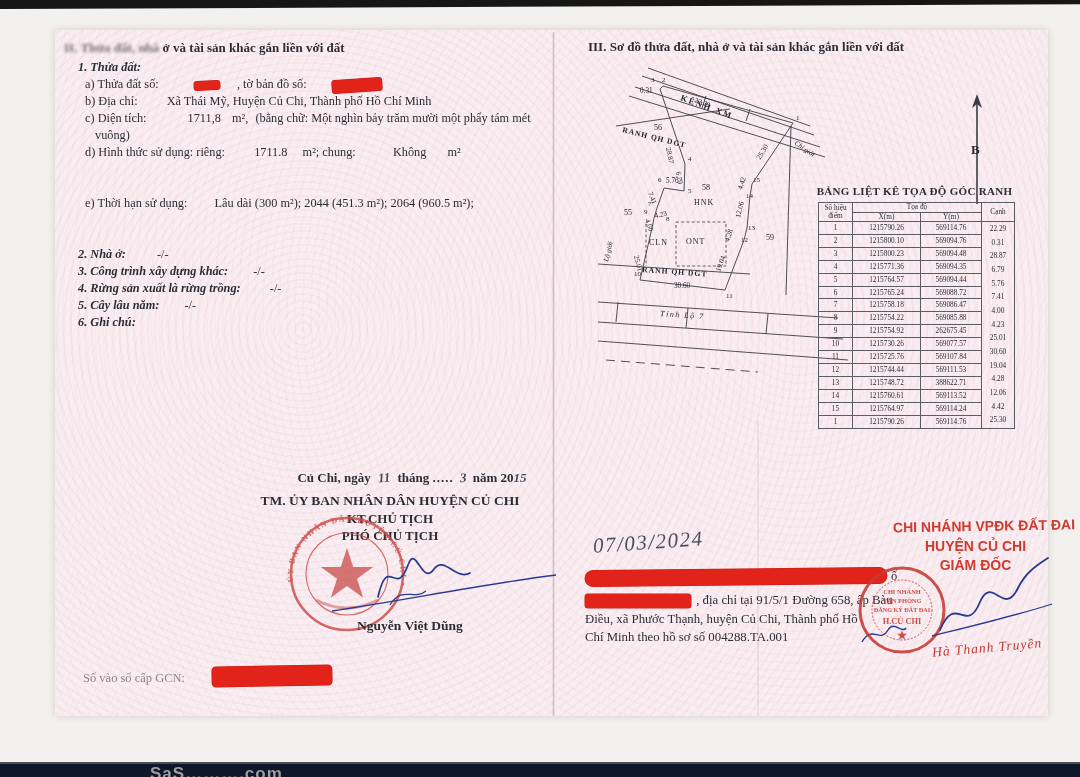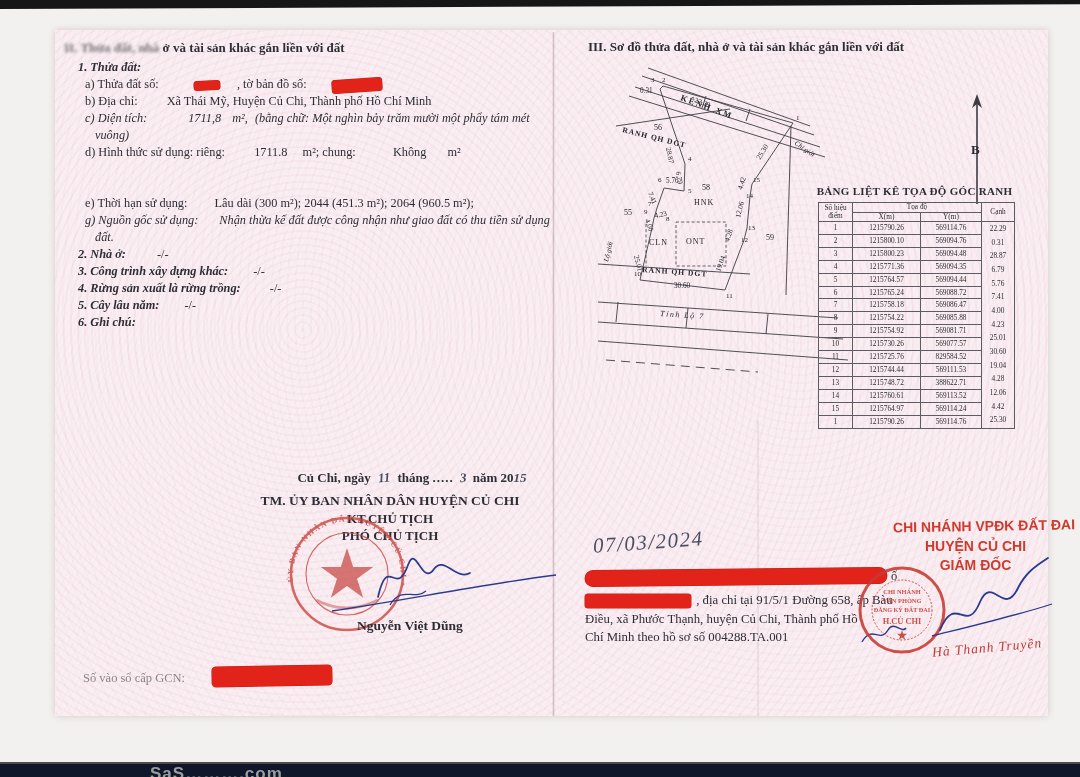--- a/index.html
+++ b/index.html
@@ -18,21 +18,21 @@
   .fold{position:absolute;top:32px;left:552px;width:3px;height:684px;
     background:linear-gradient(90deg,rgba(120,80,95,0),rgba(120,80,95,.28),rgba(120,80,95,0));}
   .crease{position:absolute;top:420px;left:757px;width:2px;height:296px;
     background:linear-gradient(90deg,rgba(120,80,95,0),rgba(120,80,95,.18),rgba(120,80,95,0));}
   .t{position:absolute;white-space:nowrap;}
   .p{position:absolute;white-space:normal;}
   .b{font-weight:bold;}
   .i{font-style:italic;}
   .smudge{filter:blur(1.6px);opacity:.65;}
   .body-line{font-size:12.3px;line-height:17px;}
-  .hang{padding-left:10px;text-indent:-10px;font-style:italic;}
+  .hang{padding-left:10px;text-indent:-10px;}
   .redact{display:inline-block;background:#e2231a;border-radius:3px;vertical-align:middle;box-shadow:0 0 0 .5px #c81c14;}
   .hw{font-style:italic;color:#474d62;}
   .stamp-red{color:#cf3a2e;font-family:"Liberation Sans",sans-serif;font-weight:bold;}
   table.coord{border-collapse:collapse;table-layout:fixed;font-size:7.3px;}
   table.coord th,table.coord td{border:1px solid #5c5c64;padding:0;text-align:center;font-weight:normal;}
   table.coord th{font-size:7.3px;line-height:8.5px;}
   table.coord td{height:11.9px;line-height:11.9px;}
   td.edge-cell{position:relative;border-top:1px solid #5c5c64;}
   #edge-col{position:absolute;inset:0;display:flex;flex-direction:column;justify-content:space-around;}
   .edge-val{font-size:7.3px;line-height:8px;text-align:center;}
@@ -84,24 +84,20 @@
     <span style="margin-left:34px;">Không</span>
     <span style="margin-left:18px;">m²</span>
   </div>
 
 
   <div class="t body-line" style="left:85px;top:195px;">
     <span>e) Thời hạn sử dụng:</span>
     <span style="margin-left:24px;">Lâu dài (300 m²); 2044 (451.3 m²); 2064 (960.5 m²);</span>
   </div>
 
-  <div class="p body-line hang" style="left:85px;top:212px;width:458px;">
-    <span>g) Nguồn gốc sử dụng:</span>
-    <span style="margin-left:18px;">Nhận thừa kế đất được công nhận như giao đất có thu tiền sử dụng đất.</span>
-  </div>
 
   <div class="t body-line" style="left:78px;top:246px;">
     <span class="b i">2. Nhà ở:</span>
     <span style="margin-left:28px;">-/-</span>
   </div>
   <div class="t body-line" style="left:78px;top:263px;">
     <span class="b i">3. Công trình xây dựng khác:</span>
     <span style="margin-left:22px;">-/-</span>
   </div>
   <div class="t body-line" style="left:78px;top:280px;">
@@ -316,31 +312,31 @@
           <td>569086.47</td>
         </tr>
         <tr>
           <td>8</td>
           <td>1215754.22</td>
           <td>569085.88</td>
         </tr>
         <tr>
           <td>9</td>
           <td>1215754.92</td>
-          <td>569081.71</td>
+          <td>262675.45</td>
         </tr>
         <tr>
           <td>10</td>
           <td>1215730.26</td>
           <td>569077.57</td>
         </tr>
         <tr>
           <td>11</td>
           <td>1215725.76</td>
-          <td>829584.52</td>
+          <td>569107.84</td>
         </tr>
         <tr>
           <td>12</td>
           <td>1215744.44</td>
           <td>569111.53</td>
         </tr>
         <tr>
           <td>13</td>
           <td>1215748.72</td>
           <td>388622.71</td>

